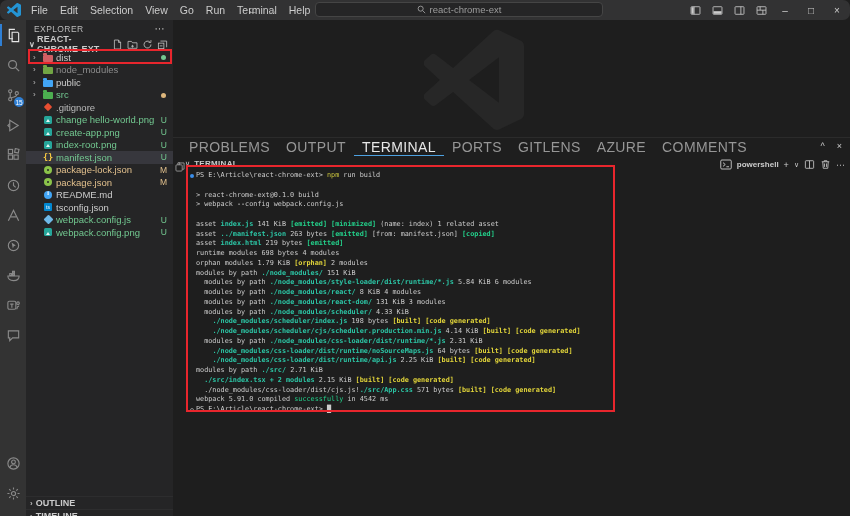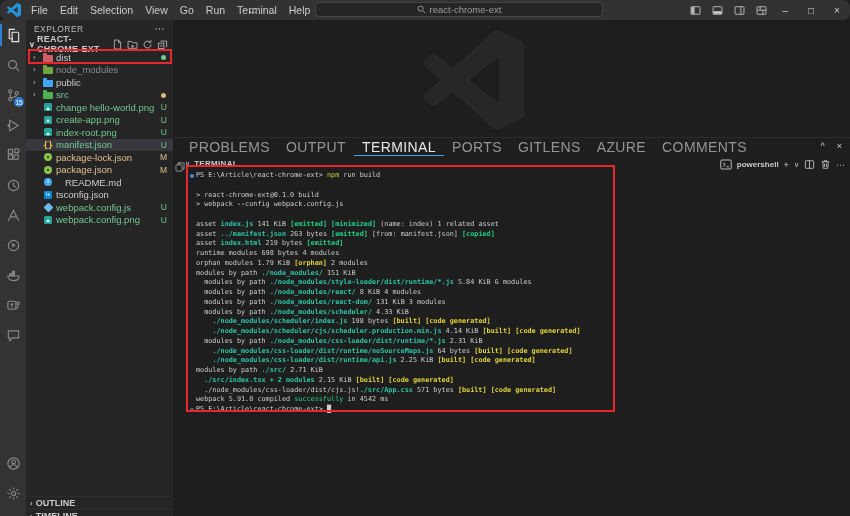--- a/index.html
+++ b/index.html
@@ -342,20 +342,27 @@
         <span class="chevslot">›</span>
         <span class="iconslot">
           <span class="ic-folder" style="color: rgb(76, 175, 80);"></span>
         </span>
         <span style="color: rgb(115, 201, 145);">src</span>
         <span class="gitdot" style="background: rgb(221, 182, 124);"></span>
       </div>
       <div class="row">
         <span class="chevslot"></span>
         <span class="iconslot">
+          <span class="ic-git" style="color: rgb(232, 78, 49);"></span>
+        </span>
+        <span style="color: rgb(187, 187, 187);">.gitignore</span>
+      </div>
+      <div class="row">
+        <span class="chevslot"></span>
+        <span class="iconslot">
           <span class="ic-image" style="color: rgb(38, 166, 154);"></span>
         </span>
         <span style="color: rgb(115, 201, 145);">change hello-world.png</span>
         <span class="badge" style="color: rgb(115, 201, 145);">U</span>
       </div>
       <div class="row">
         <span class="chevslot"></span>
         <span class="iconslot">
           <span class="ic-image" style="color: rgb(38, 166, 154);"></span>
         </span>
@@ -392,21 +399,21 @@
           <span class="ic-npm" style="color: rgb(139, 195, 74);"></span>
         </span>
         <span style="color: rgb(226, 192, 141);">package.json</span>
         <span class="badge" style="color: rgb(226, 192, 141);">M</span>
       </div>
       <div class="row">
         <span class="chevslot"></span>
         <span class="iconslot">
           <span class="ic-info" style="color: rgb(66, 165, 245);"></span>
         </span>
-        <span style="color: rgb(204, 204, 204); margin-left: 9px;">README.md</span>
+        <span style="color: rgb(204, 204, 204);">README.md</span>
       </div>
       <div class="row">
         <span class="chevslot"></span>
         <span class="iconslot">
           <span class="ic-ts" style="color: rgb(2, 136, 209);"></span>
         </span>
         <span style="color: rgb(204, 204, 204);">tsconfig.json</span>
       </div>
       <div class="row">
         <span class="chevslot"></span>

